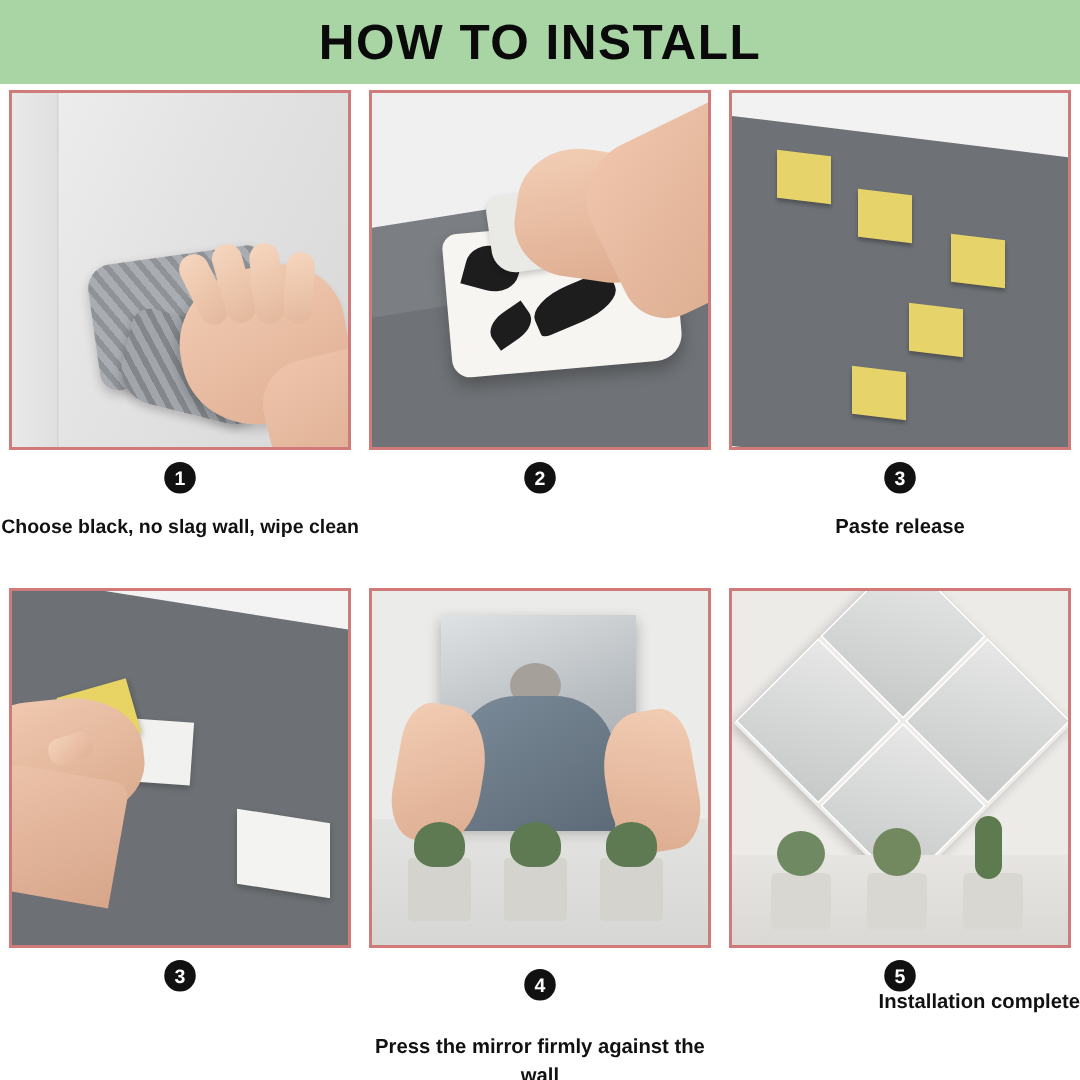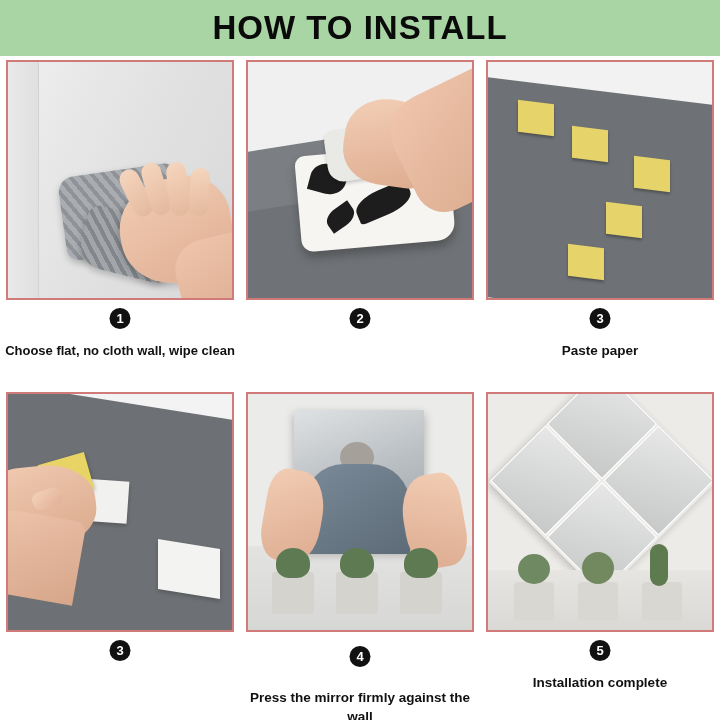--- a/index.html
+++ b/index.html
@@ -106,21 +106,21 @@
   .c0 .caption { top: 285px; font-size: 13px; }
   .c1 .badge { top: 252px; }
   .c1 .caption { top: 276px; }
   .c2 .badge { top: 252px; }
   .c2 .caption { top: 285px; }
   .c3 .badge { top: 252px; }
   .c3 .caption { top: 272px; }
   .c4 .badge { top: 258px; }
   .c4 .caption { top: 300px; }
   .c5 .badge { top: 252px; }
-  .c5 .caption { top: 285px; }
+  .c5 .caption { top: 270px; text-align: right; }
 
   
   .s1-wall {
     position: absolute; inset: 0;
     background: linear-gradient(115deg,#efefef 0%, #e3e3e3 45%, #d8d8d8 100%);
   }
   .s1-wall:after {
     content:"";
     position:absolute; left:0; top:0; width:30px; height:100%;
     background: linear-gradient(90deg,#e9e9e9,#e0e0e0);
@@ -334,21 +334,21 @@
         <div class="s1-cloth"></div>
         <div class="s1-cloth2"></div>
         <div class="s1-hand"></div>
         <div class="s1-arm"></div>
         <div class="s1-finger" style="left:118px;top:106px;width:20px;height:50px;transform:rotate(-26deg);"></div>
         <div class="s1-finger" style="left:138px;top:100px;width:20px;height:54px;transform:rotate(-16deg);"></div>
         <div class="s1-finger" style="left:160px;top:100px;width:20px;height:54px;transform:rotate(-6deg);"></div>
         <div class="s1-finger" style="left:182px;top:106px;width:19px;height:48px;transform:rotate(4deg);"></div>
       </div>
       <div class="badge">1</div>
-      <div class="caption">Choose flat,  no cloth wall,  wipe clean</div>
+      <div class="caption">Choose black,  no slag wall,  wipe clean</div>
     </div>
 
     <div class="cell c1">
       <div class="photo">
         <div class="s2-bg"></div>
         <div class="s2-mat"></div>
         <div class="s2-mat2"></div>
         <div class="s2-pillow">
           <div class="s2-leaf" style="left:14px;top:10px;width:36px;height:30px;transform:rotate(20deg);"></div>
           <div class="s2-leaf" style="left:56px;top:40px;width:58px;height:26px;transform:rotate(-18deg);border-radius:50% 10% 50% 10%;"></div>
@@ -366,21 +366,21 @@
       <div class="photo">
         <div class="s3-bg"></div>
         <div class="s3-panel"></div>
         <div class="pad" style="left:30px;top:40px;width:36px;height:32px;"></div>
         <div class="pad" style="left:84px;top:66px;width:36px;height:32px;"></div>
         <div class="pad" style="left:146px;top:96px;width:36px;height:32px;"></div>
         <div class="pad" style="left:118px;top:142px;width:36px;height:32px;"></div>
         <div class="pad" style="left:80px;top:184px;width:36px;height:32px;"></div>
       </div>
       <div class="badge">3</div>
-      <div class="caption">Paste paper</div>
+      <div class="caption">Paste release</div>
     </div>
 
     <div class="cell c3">
       <div class="photo">
         <div class="s4-bg"></div>
         <div class="s4-panel"></div>
         <div class="s4-white2"></div>
         <div class="s4-white"></div>
         <div class="s4-pad"></div>
         <div class="s4-hand"></div>

